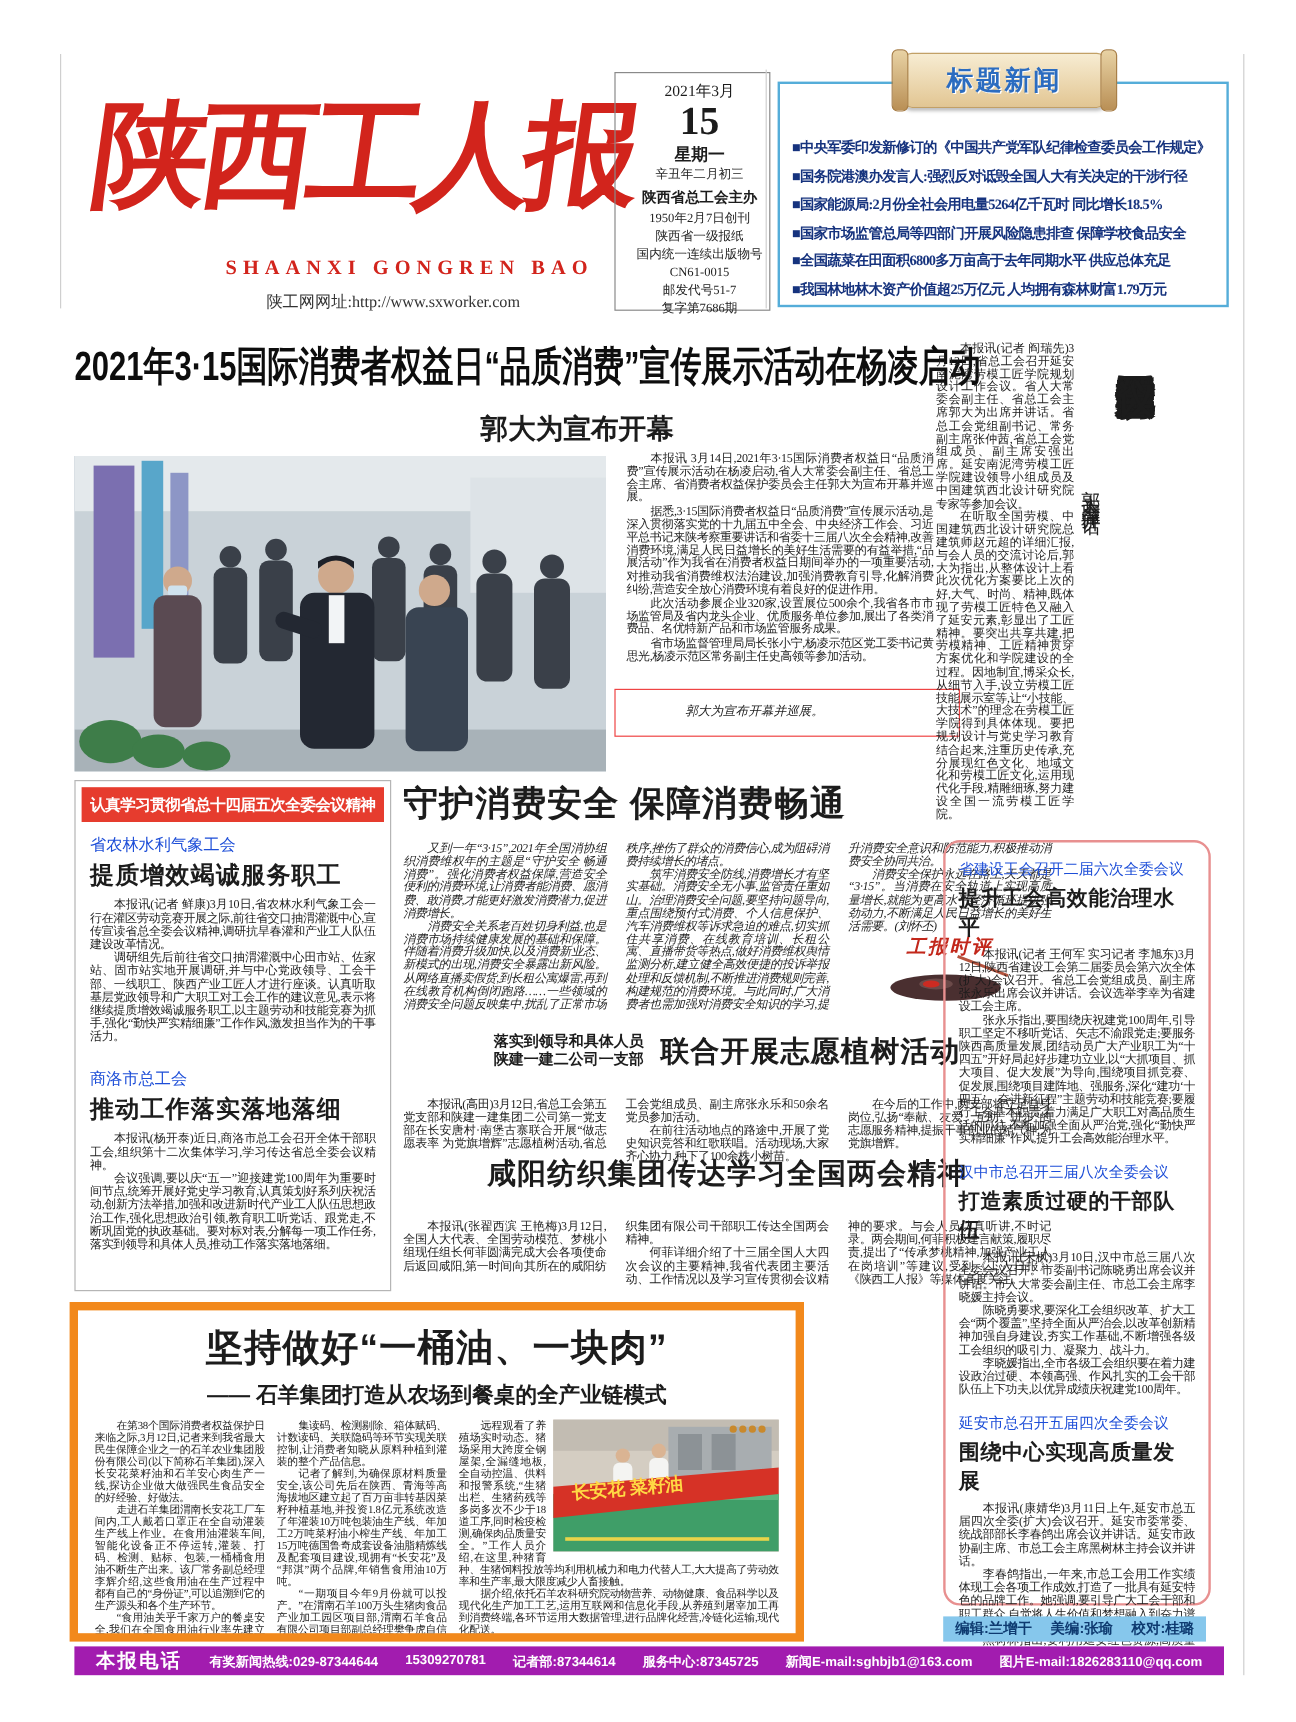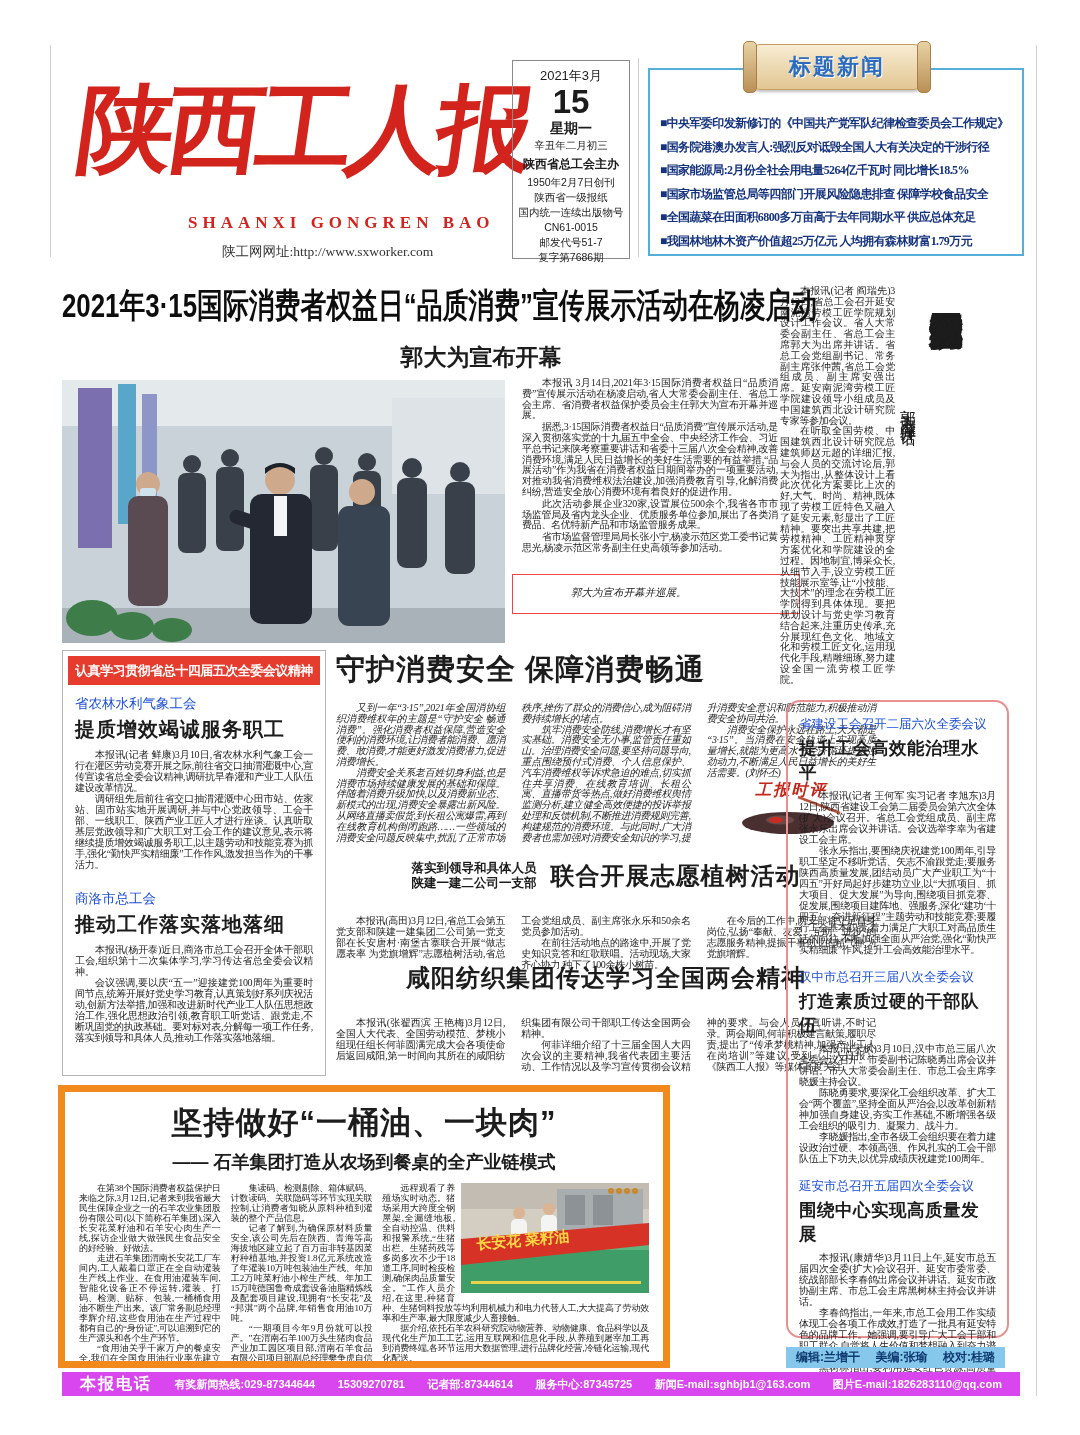--- a/index.html
+++ b/index.html
@@ -9,21 +9,21 @@
   .sans{font-family:"Liberation Sans","DejaVu Sans",sans-serif;}
   .nowrap{white-space:nowrap;}
   p.b{margin:0;text-indent:2em;text-align:justify;}
   
   .edge-line{background:#cfcfcf;}
   .mast-title{left:78px;top:62px;font-size:96px;font-weight:bold;color:#d2241c;
       font-family:"DejaVu Serif","Liberation Serif",serif;transform:skewX(-8deg);letter-spacing:-6px;line-height:1.4;}
   .mast-en{left:188px;top:213px;font-size:17px;font-weight:bold;color:#d2241c;letter-spacing:5px;}
   .mast-web{left:222px;top:243px;font-size:13.5px;color:#333;}
   .datebox{left:512px;top:60px;width:116px;height:197px;border:1px solid #8a8a8a;text-align:center;
-      font-family:Liberation Sans, sans-serif;}
+      font-family:Liberation Serif, serif;padding-left:12px;}
   .datebox .ym{font-size:13px;margin-top:6px;}
   .datebox .day{font-size:33px;font-weight:bold;line-height:1.05;}
   .datebox .wd{font-size:14px;font-weight:bold;}
   .datebox .small{font-size:10.5px;line-height:15px;color:#222;}
   .datebox .org{font-size:12px;font-weight:bold;margin:3px 0 2px;}
   
   .hn-box{left:648px;top:68px;width:372px;height:184px;border:2px solid #55add9;}
   .hn-scroll{left:752px;top:44px;width:168px;height:44px;background:linear-gradient(#f7ecd2,#e2c693);
       border:1px solid #c2a066;border-radius:8px;box-shadow:0 2px 3px rgba(0,0,0,.25);
       display:flex;align-items:center;justify-content:center;}
@@ -89,21 +89,21 @@
       background:#fff;overflow:hidden;}
   .feat-hl{text-align:center;font-size:31px;font-weight:bold;letter-spacing:1px;margin-top:10px;
       font-family:"Liberation Sans","DejaVu Sans",sans-serif;}
   .feat-sub{text-align:center;font-size:18px;font-weight:bold;margin-top:6px;
       font-family:"Liberation Sans","DejaVu Sans",sans-serif;}
   .feat-cols{display:flex;gap:10px;padding:9px 14px 0;}
   .feat-col{width:170px;font-size:9px;line-height:10px;letter-spacing:-.2px;}
   .feat-right{width:320px;font-size:9px;line-height:10px;letter-spacing:-.2px;}
   .feat-photo{float:right;width:188px;height:110px;margin:0 0 4px 6px;background:#cfc8bd;}
   
-  .footer{left:62px;top:1372px;width:958px;height:24px;background:#d946ef;display:flex;align-items:center;
+  .footer{left:62px;top:1372px;width:958px;height:24px;background:#a21caf;display:flex;align-items:center;
       gap:0;padding:4px 18px;box-sizing:border-box;justify-content:space-between;}
   .footer .lab{color:#fff;font-size:16px;font-weight:bold;letter-spacing:2px;
       font-family:"Liberation Sans","DejaVu Sans",sans-serif;}
   .footer span{color:#fff;font-size:11px;font-weight:bold;font-family:"Liberation Sans","DejaVu Sans",sans-serif;}
 </style>
 </head>
 <body>
 
 <div class="page">
 

